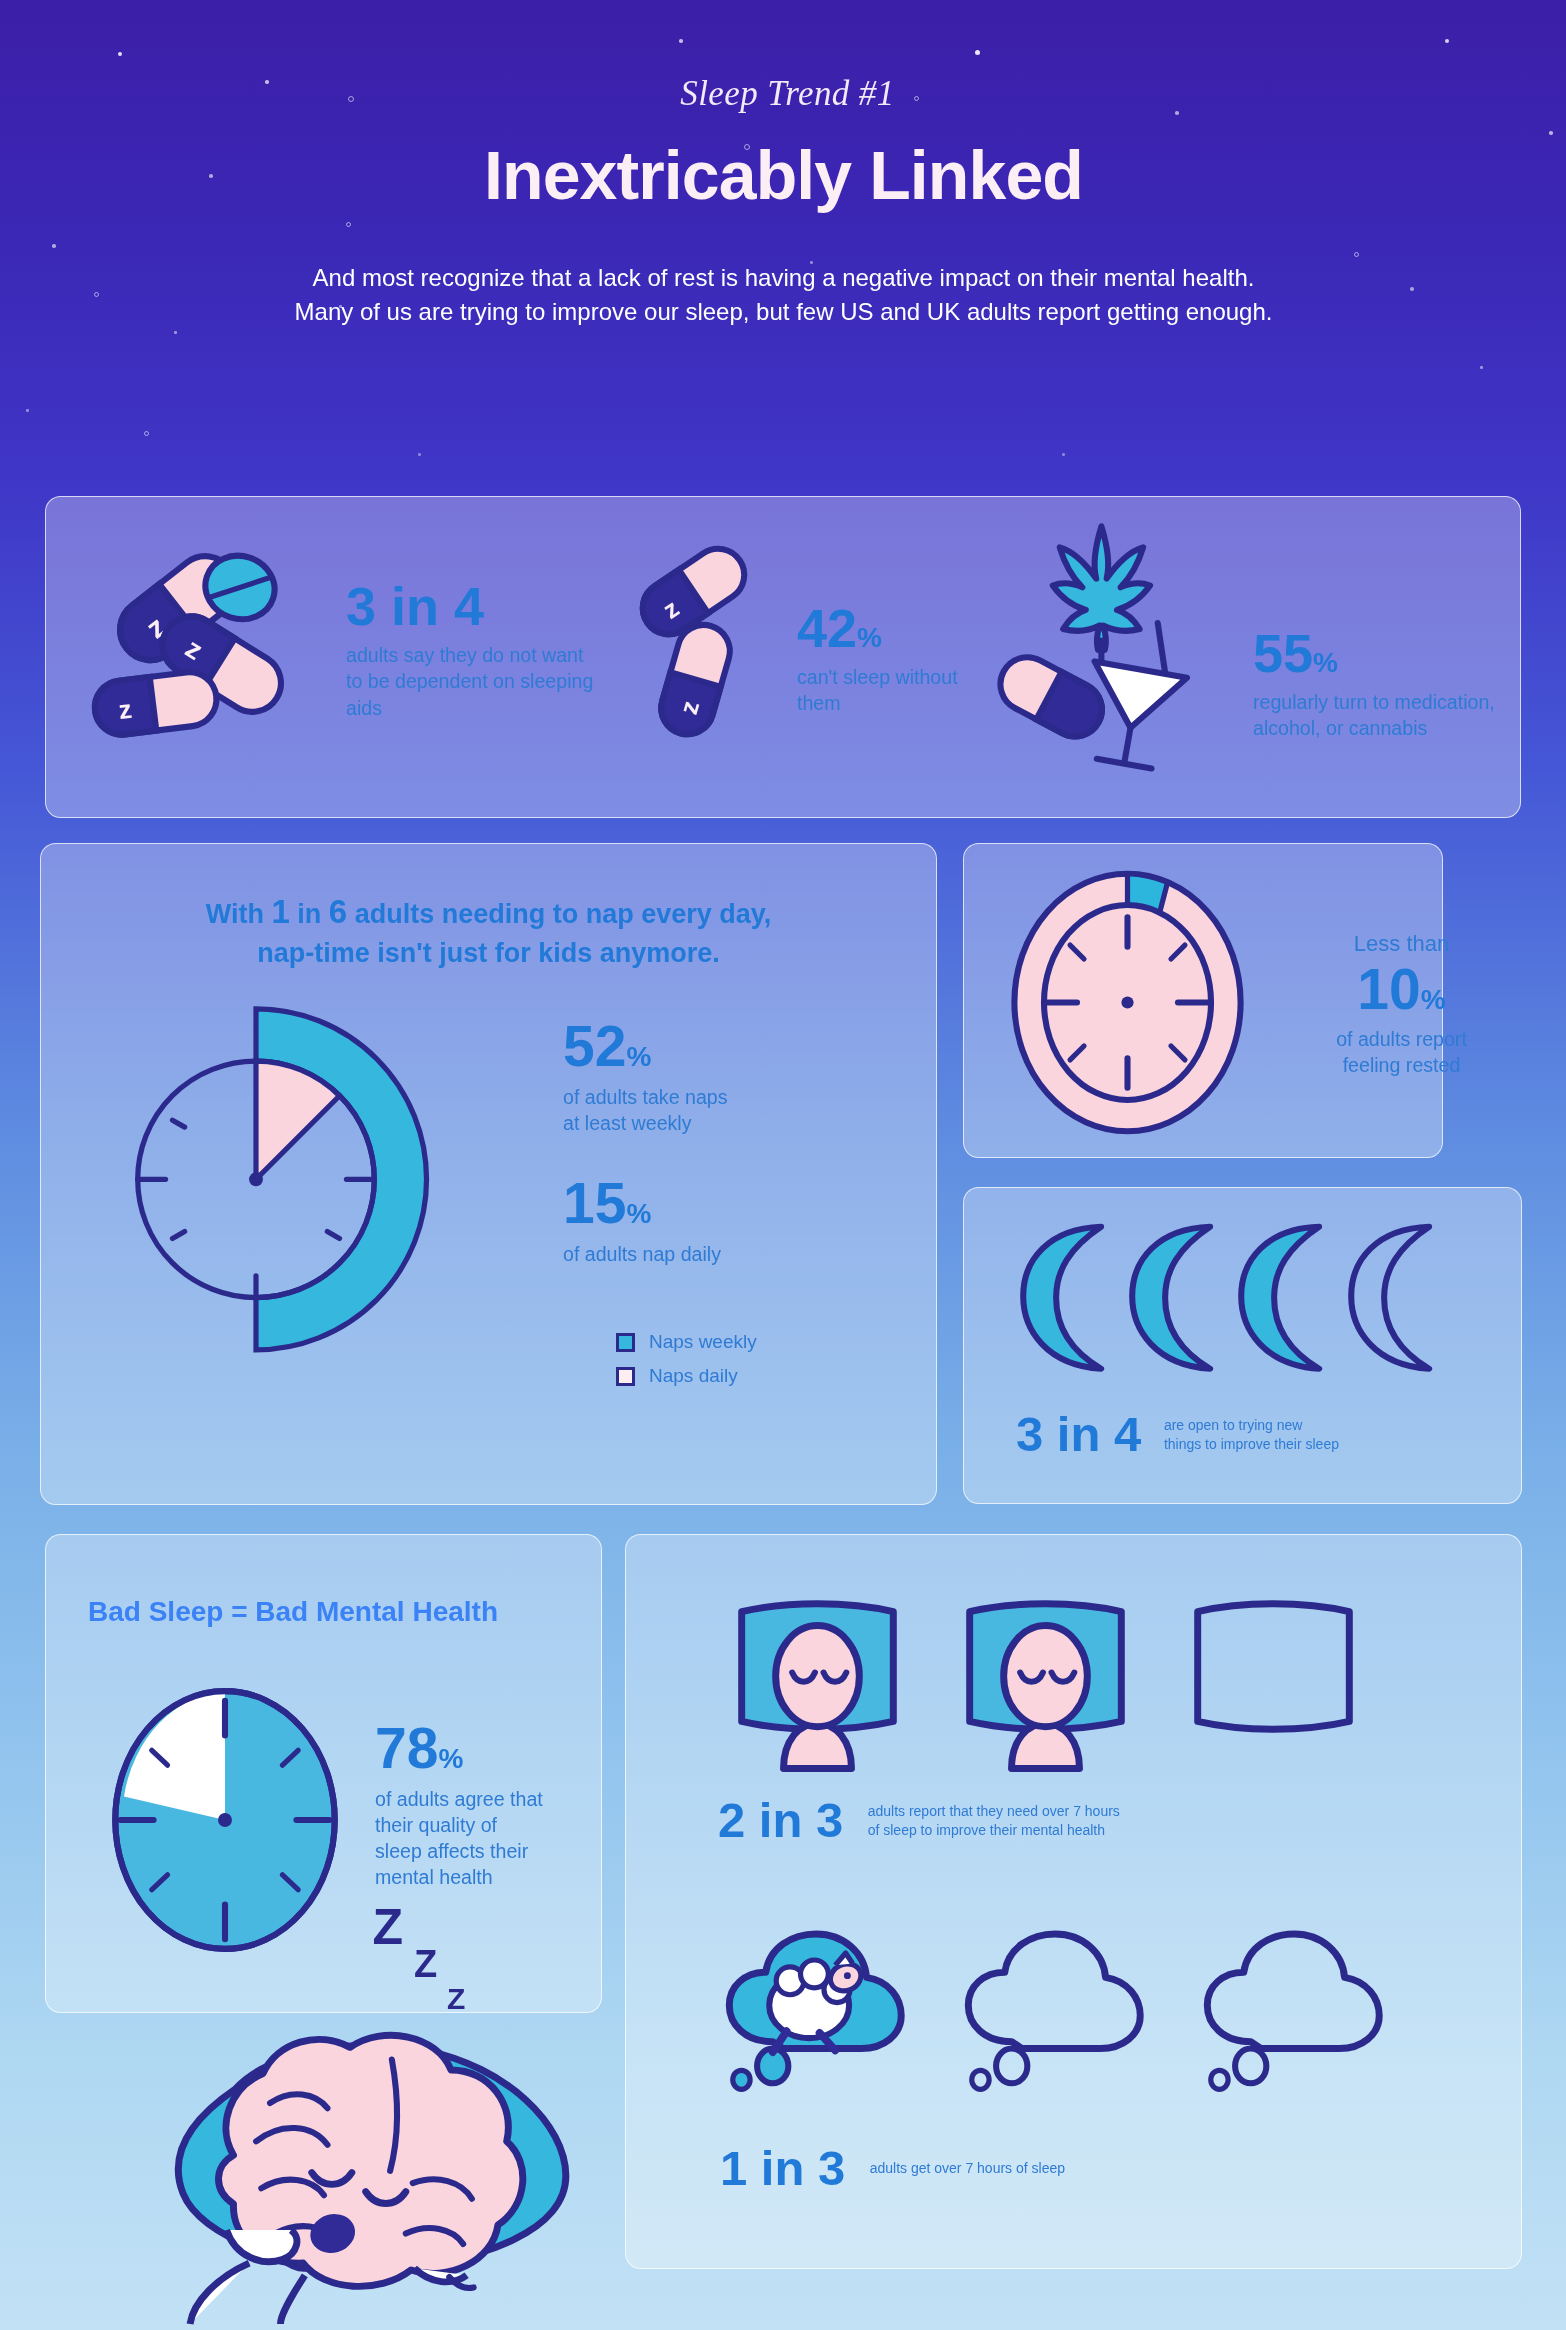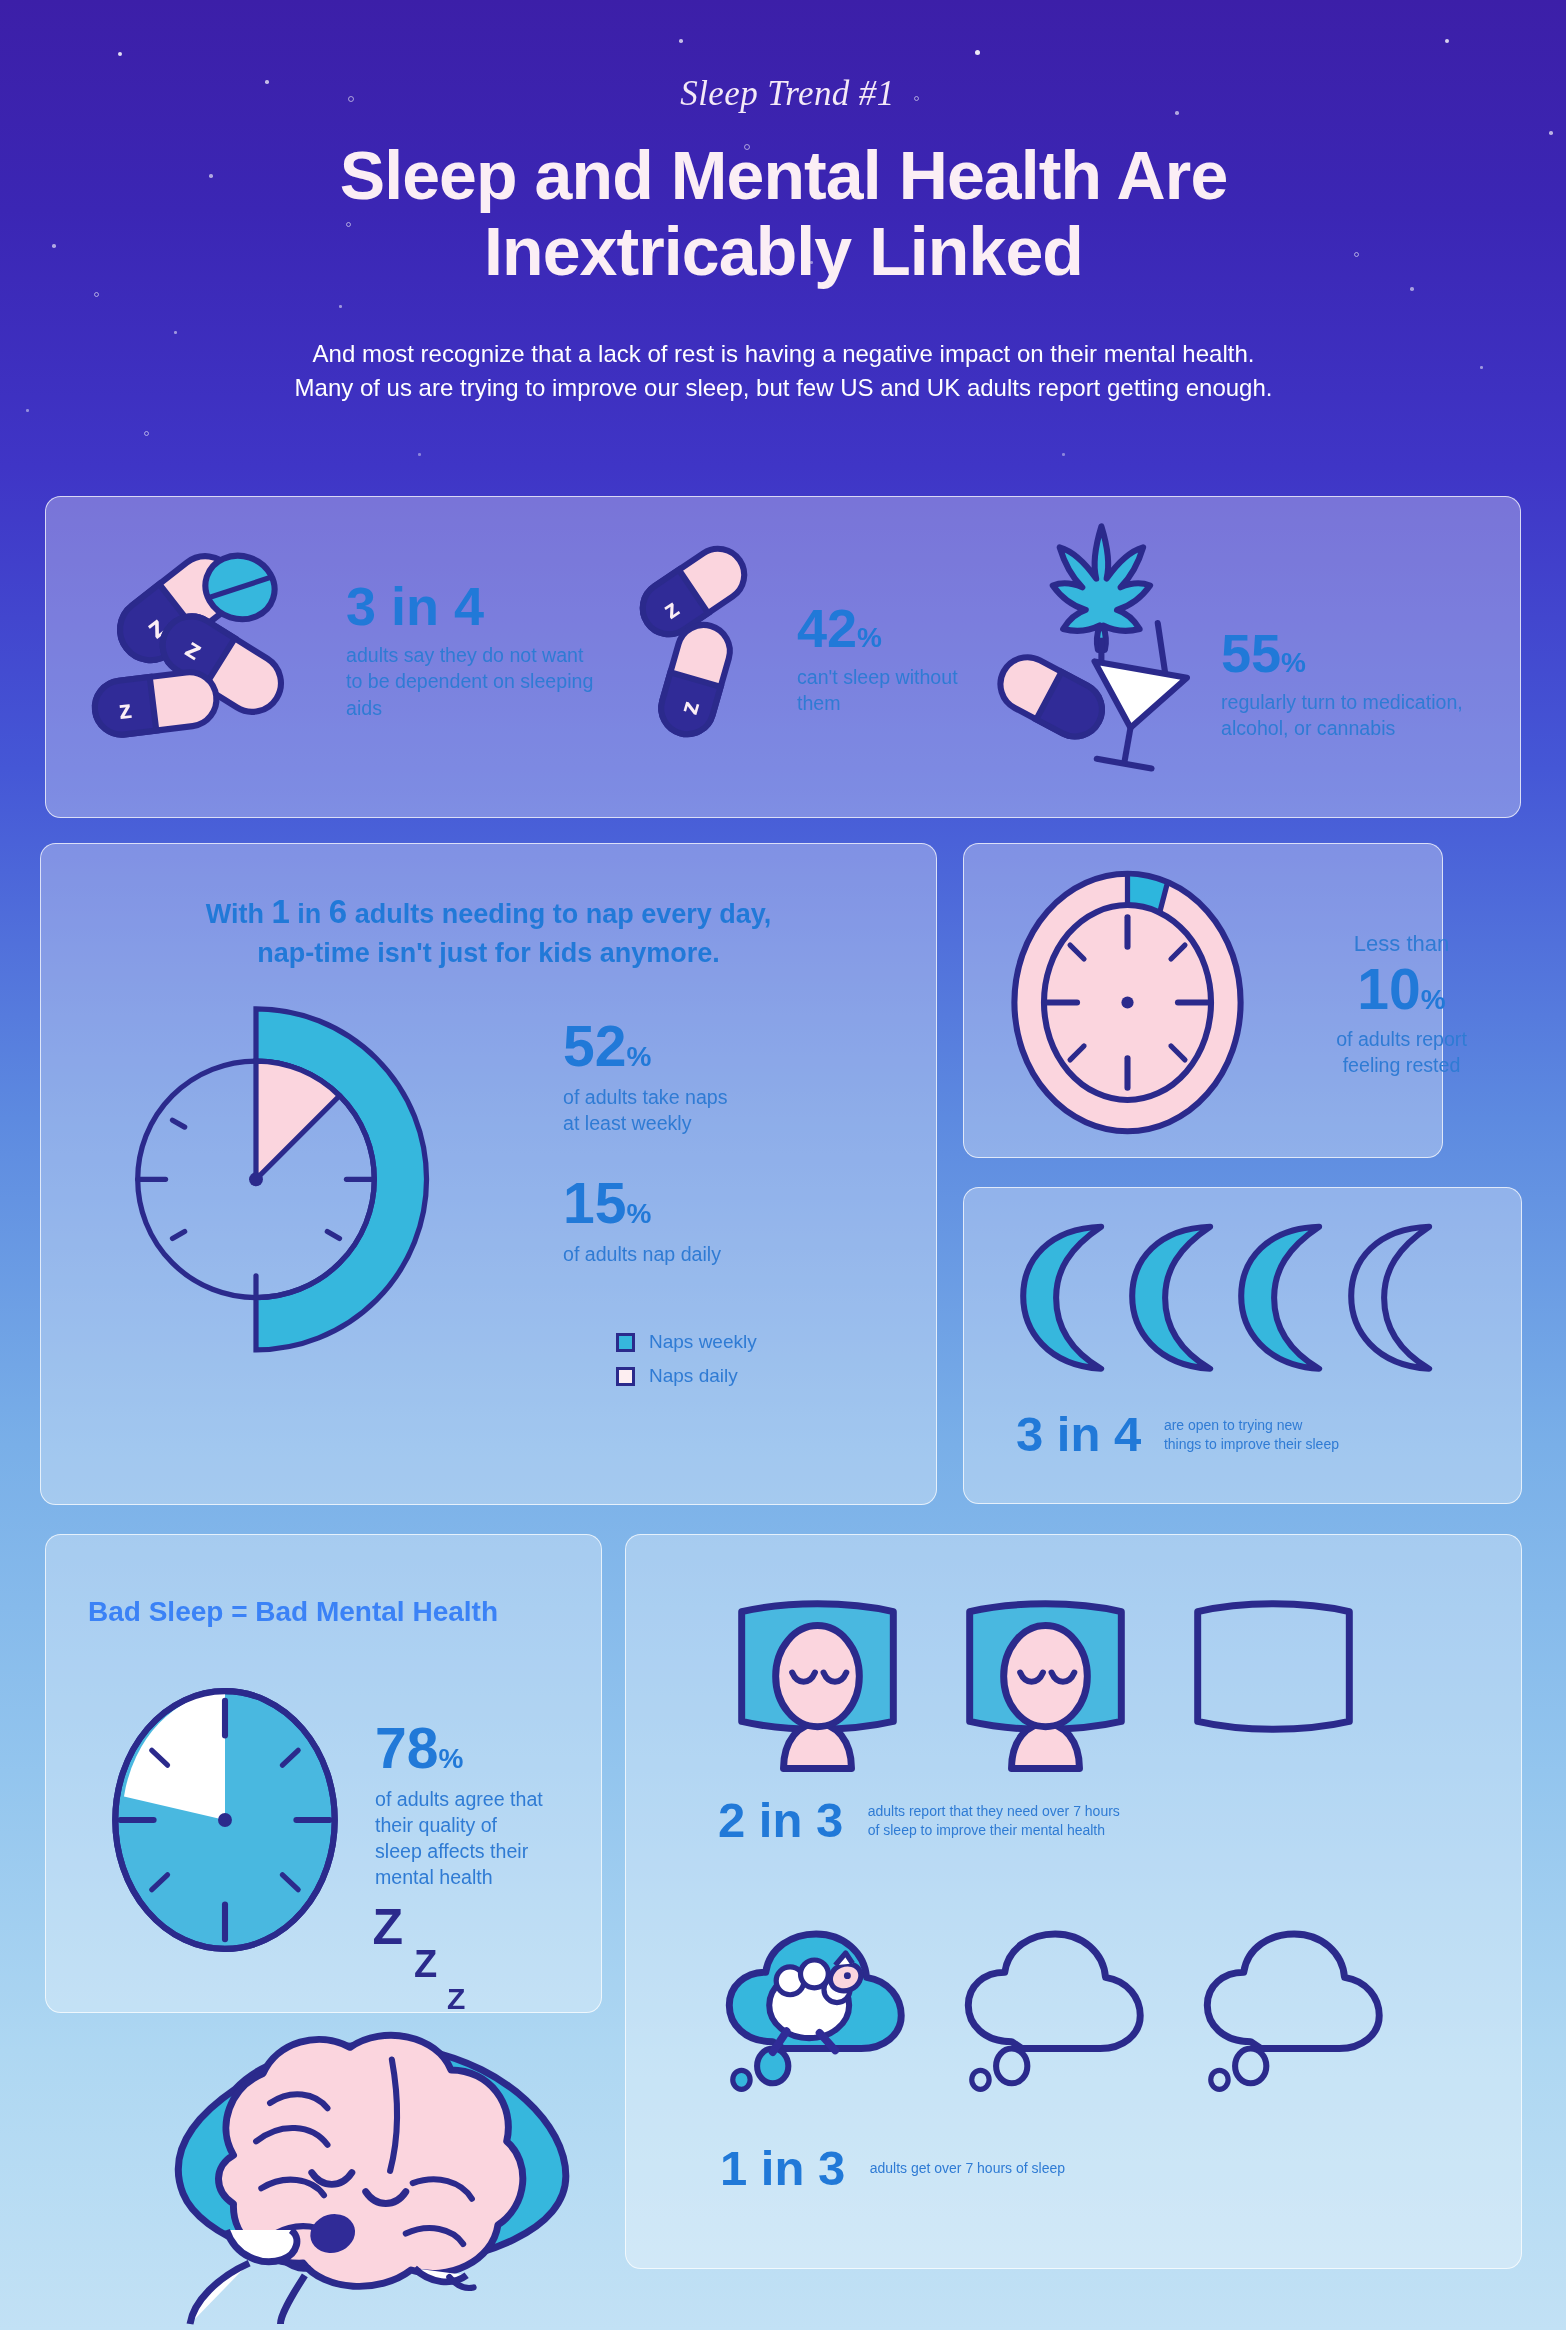--- a/index.html
+++ b/index.html
@@ -96,21 +96,20 @@
   <div class="starring" style="left:914px;top:96px;width:5.2px;height:5.2px;"></div>
   <div class="starring" style="left:94px;top:292px;width:5.2px;height:5.2px;"></div>
   <div class="starring" style="left:346px;top:222px;width:5.2px;height:5.2px;"></div>
   <div class="starring" style="left:1354px;top:252px;width:5.2px;height:5.2px;"></div>
   <div class="starring" style="left:144px;top:431px;width:5.2px;height:5.2px;"></div>
 </div>
 
 <div class="header">
   <div class="eyebrow">Sleep Trend #1</div>
   <div class="headline">
-    <div>Sleep and Mental Health Are</div>
     <div>Inextricably Linked</div>
   </div>
   <div class="subhead">
     <div>And most recognize that a lack of rest is having a negative impact on their mental health.</div>
     <div>Many of us are trying to improve our sleep, but few US and UK adults report getting enough.</div>
   </div>
 </div>
 
 <div class="card" id="card-meds">
 
@@ -189,21 +188,21 @@
         </g>
 
         <g transform="rotate(10 150 210)">
           <polygon points="96,168 204,168 150,236" fill="#ffffff" stroke="#2b2a8c" stroke-width="7" stroke-linejoin="round"></polygon>
           <line x1="150" y1="236" x2="150" y2="276" stroke="#2b2a8c" stroke-width="7"></line>
           <line x1="118" y1="278" x2="182" y2="278" stroke="#2b2a8c" stroke-width="7" stroke-linecap="round"></line>
           <line x1="178" y1="166" x2="160" y2="112" stroke="#2b2a8c" stroke-width="7" stroke-linecap="round"></line>
         </g>
       </svg>
     </div>
-    <div style="margin-left:17px;width:287px;padding-top:70px;">
+    <div style="margin-left:49px;width:287px;padding-top:70px;">
       <div class="bignum"><span>55</span><span class="pct">%</span></div>
       <div class="cap">regularly turn to medication, alcohol, or cannabis</div>
     </div>
   </div>
 </div>
 
 <div class="card" id="card-nap">
   <div class="nap-title" style="padding:45px 61px 0 61px;">
     <span>With </span><b>1</b><span> in </span><b>6</b><span> adults needing to nap every day,</span>
     <div>nap-time isn't just for kids anymore.</div>

